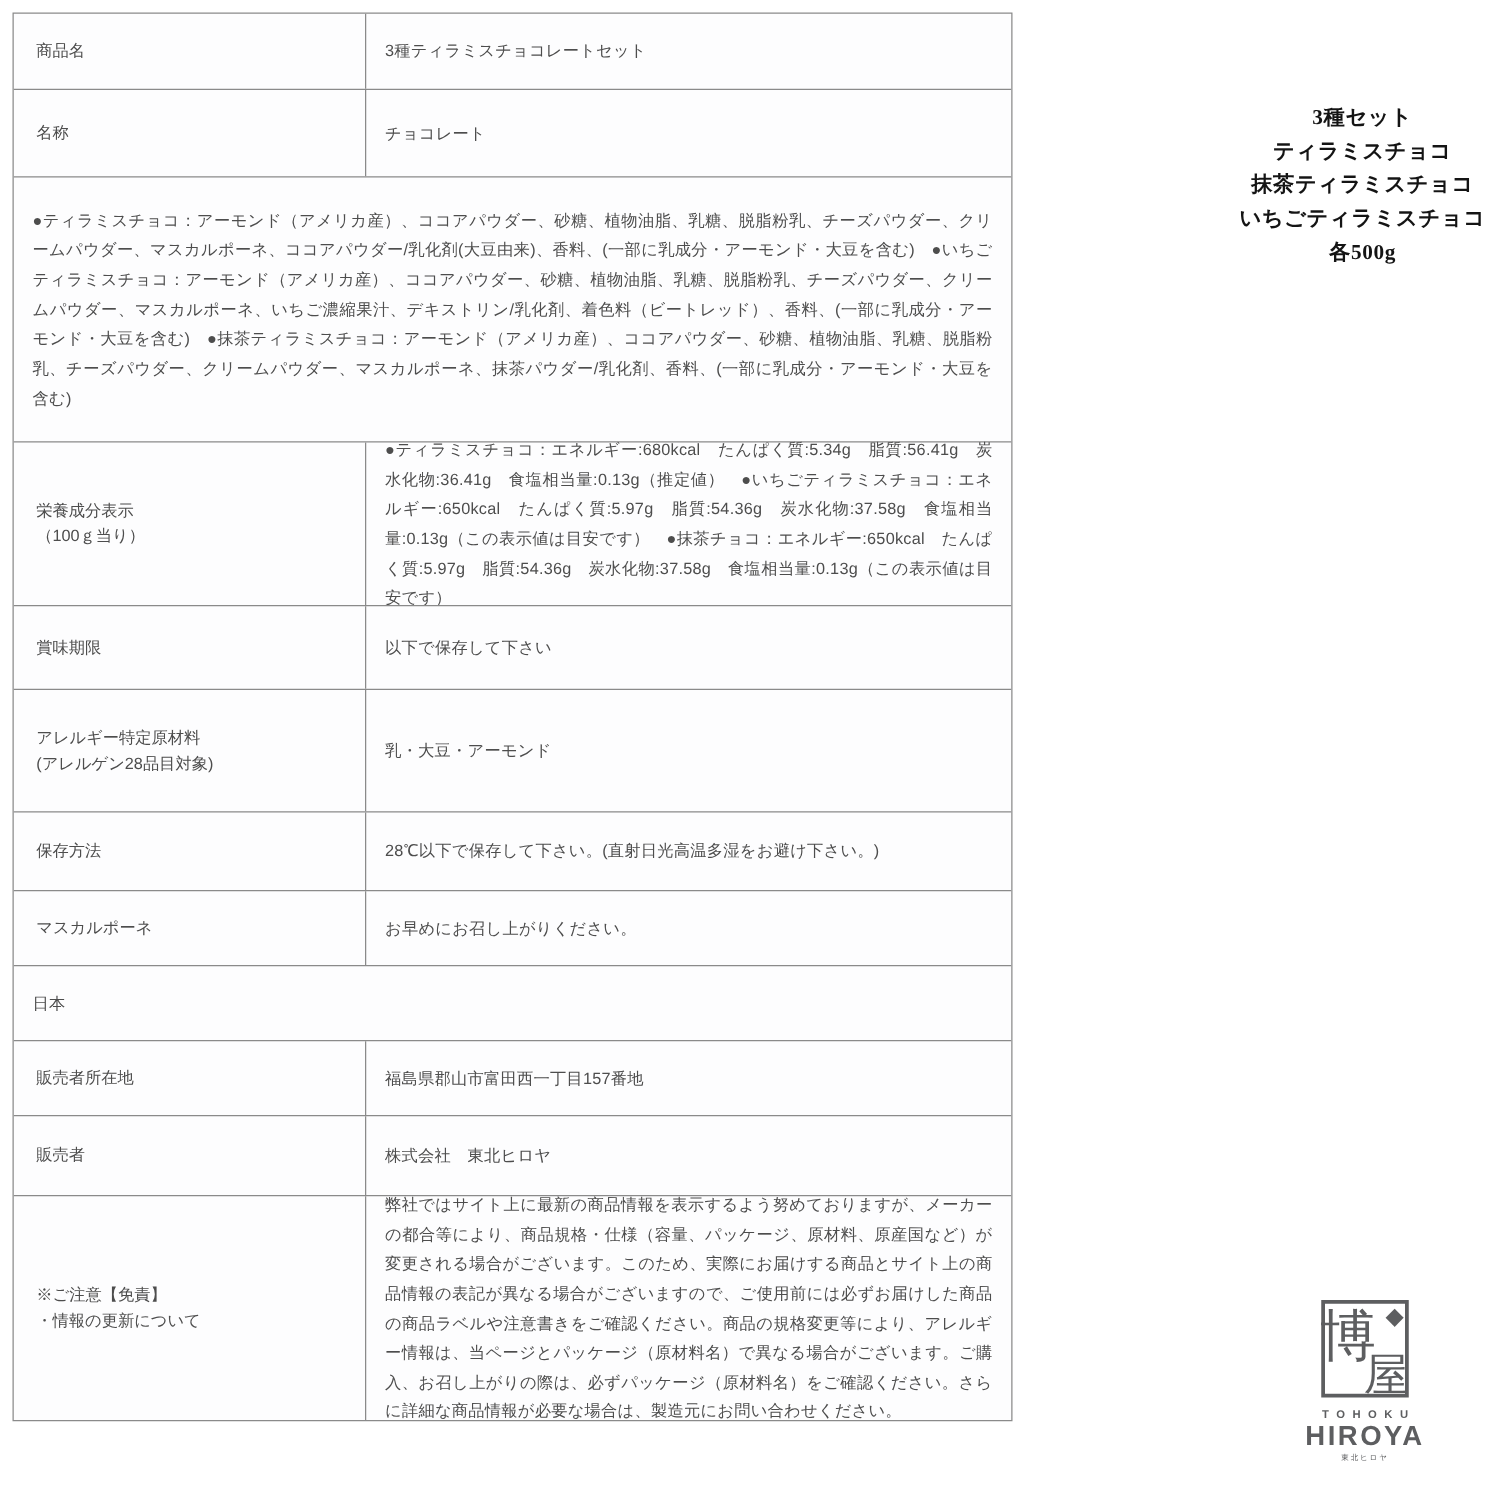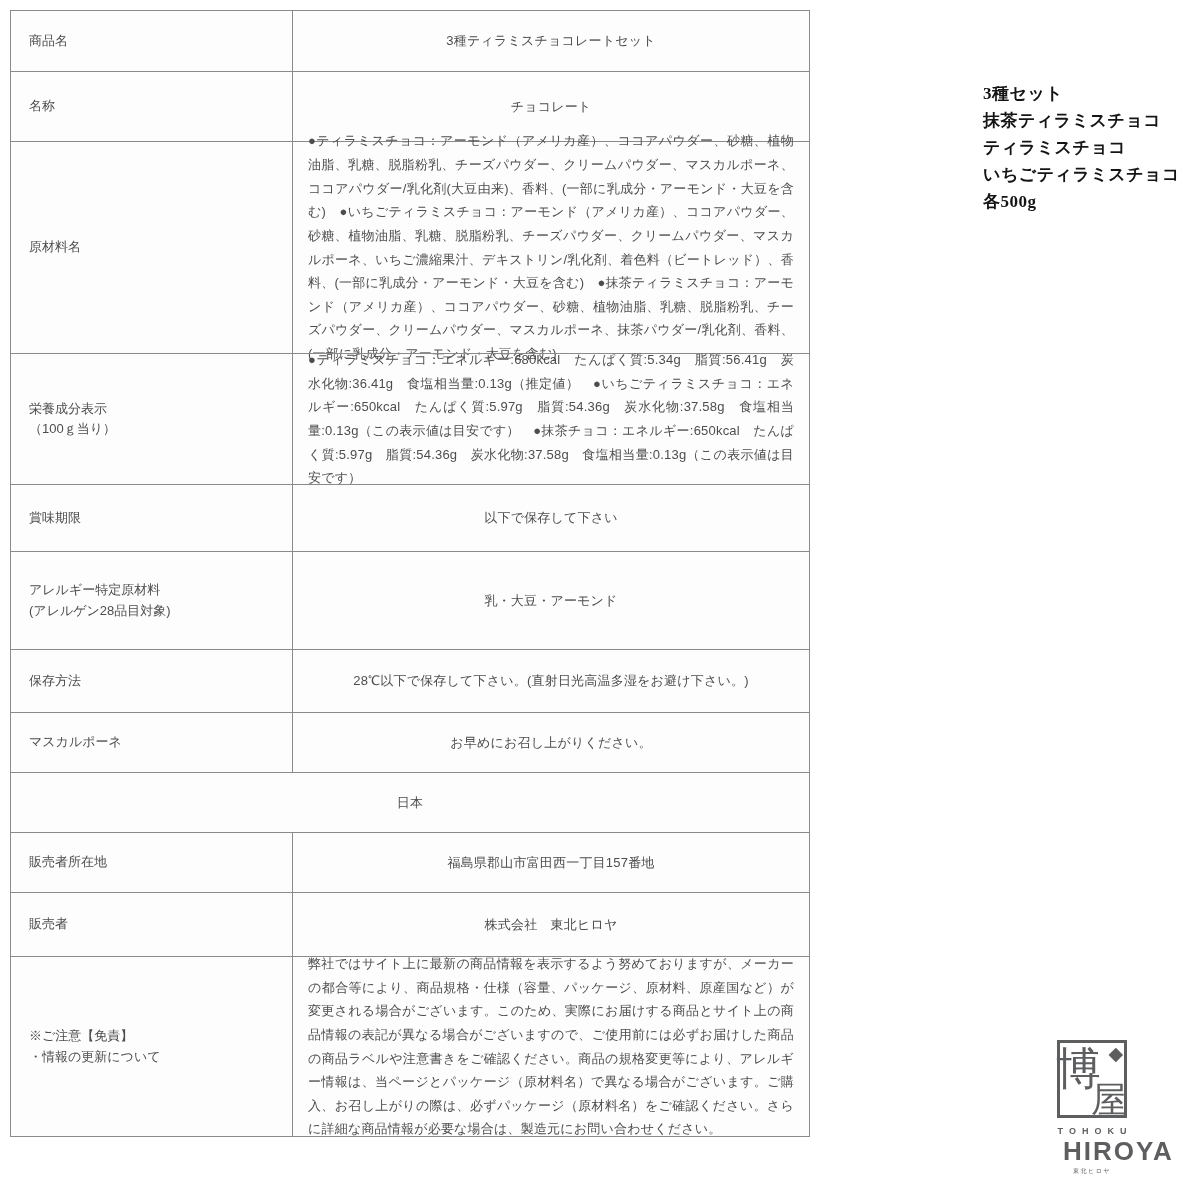--- a/index.html
+++ b/index.html
@@ -20,40 +20,40 @@
   .r5{height:62px}.r6{height:67px}.r7{height:98px}.r8{height:63px}
   .r9{height:60px}.r10{height:60px}.r11{height:60px}.r12{height:64px}
   .r13{height:180px}
   .cell{box-sizing:border-box;display:flex;flex-direction:column;justify-content:center;}
   .cell.label{
     width:282px;flex:0 0 282px;border-right:1px solid #8a8a8a;
     padding:4px 12px 4px 18px;font-size:13px;line-height:1.55;color:#4d4d4d;
   }
   .cell.value{
     flex:1;padding:10px 15px;font-size:13px;line-height:1.82;
-    text-align:justify;color:#4d4d4d;letter-spacing:0.2px;align-items:center;
+    text-align:justify;color:#4d4d4d;letter-spacing:0.2px;
   }
   .cell.value .short{text-align:left;}
   
   .side-panel{
-    position:absolute;left:983px;top:80px;width:214px;
+    position:absolute;left:983px;top:80px;width:214px;text-align:center;
     font-family:"Liberation Serif","DejaVu Serif",serif;font-weight:bold;
     font-size:17px;line-height:27px;color:#141414;letter-spacing:0.5px;
   }
   
   .logo{position:absolute;left:1044px;top:1040px;width:96px;text-align:center;color:#5d5e60;}
   .seal{
     width:70px;height:78px;border:3px solid #5d5e60;margin:0 auto;
     position:relative;box-sizing:border-box;background:#fff;
   }
   .seal .haku{position:absolute;left:-4px;top:3px;font-size:45px;line-height:1;font-weight:500;}
   .seal .diamond{position:absolute;right:1px;top:1px;font-size:19px;line-height:1;}
   .seal .ya{position:absolute;right:-3px;bottom:-3px;font-size:36px;line-height:1;font-weight:500;}
   .brand-top{margin-top:8px;font-size:9px;font-weight:bold;letter-spacing:6px;text-indent:6px;white-space:nowrap;}
-  .brand-main{margin-top:1px;font-size:26px;font-weight:bold;letter-spacing:2px;line-height:1.1;white-space:nowrap;margin-left:19px;}
+  .brand-main{margin-top:1px;font-size:22px;font-weight:bold;letter-spacing:2px;line-height:1.1;white-space:nowrap;}
   .brand-sub{margin-top:1px;font-size:6px;letter-spacing:1.5px;white-space:nowrap;}
 </style>
 </head>
 <body>
 
 <div class="spec-table">
 
   <div class="row r1">
     <div class="cell label">
       <div>商品名</div>
@@ -66,23 +66,20 @@
   <div class="row r2">
     <div class="cell label">
       <div>名称</div>
     </div>
     <div class="cell value">
       <div class="short">チョコレート</div>
     </div>
   </div>
 
   <div class="row r3">
-    <div class="cell label">
-      <div>原材料名</div>
-    </div>
     <div class="cell value">
       <div>●ティラミスチョコ：アーモンド（アメリカ産）、ココアパウダー、砂糖、植物油脂、乳糖、脱脂粉乳、チーズパウダー、クリームパウダー、マスカルポーネ、ココアパウダー/乳化剤(大豆由来)、香料、(一部に乳成分・アーモンド・大豆を含む)　●いちごティラミスチョコ：アーモンド（アメリカ産）、ココアパウダー、砂糖、植物油脂、乳糖、脱脂粉乳、チーズパウダー、クリームパウダー、マスカルポーネ、いちご濃縮果汁、デキストリン/乳化剤、着色料（ビートレッド）、香料、(一部に乳成分・アーモンド・大豆を含む)　●抹茶ティラミスチョコ：アーモンド（アメリカ産）、ココアパウダー、砂糖、植物油脂、乳糖、脱脂粉乳、チーズパウダー、クリームパウダー、マスカルポーネ、抹茶パウダー/乳化剤、香料、(一部に乳成分・アーモンド・大豆を含む)</div>
     </div>
   </div>
 
   <div class="row r4">
     <div class="cell label">
       <div>栄養成分表示</div>
       <div>（100ｇ当り）</div>
     </div>
@@ -160,22 +157,22 @@
     </div>
     <div class="cell value">
       <div>弊社ではサイト上に最新の商品情報を表示するよう努めておりますが、メーカーの都合等により、商品規格・仕様（容量、パッケージ、原材料、原産国など）が変更される場合がございます。このため、実際にお届けする商品とサイト上の商品情報の表記が異なる場合がございますので、ご使用前には必ずお届けした商品の商品ラベルや注意書きをご確認ください。商品の規格変更等により、アレルギー情報は、当ページとパッケージ（原材料名）で異なる場合がございます。ご購入、お召し上がりの際は、必ずパッケージ（原材料名）をご確認ください。さらに詳細な商品情報が必要な場合は、製造元にお問い合わせください。</div>
     </div>
   </div>
 
 </div>
 
 <div class="side-panel">
   <div>3種セット</div>
+  <div>ティラミスチョコ</div>
   <div>抹茶ティラミスチョコ</div>
-  <div>ティラミスチョコ</div>
   <div>いちごティラミスチョコ</div>
   <div>各500g</div>
 </div>
 
 <div class="logo">
   <div class="seal">
     <span class="haku">博</span>
     <span class="diamond">◆</span>
     <span class="ya">屋</span>
   </div>

